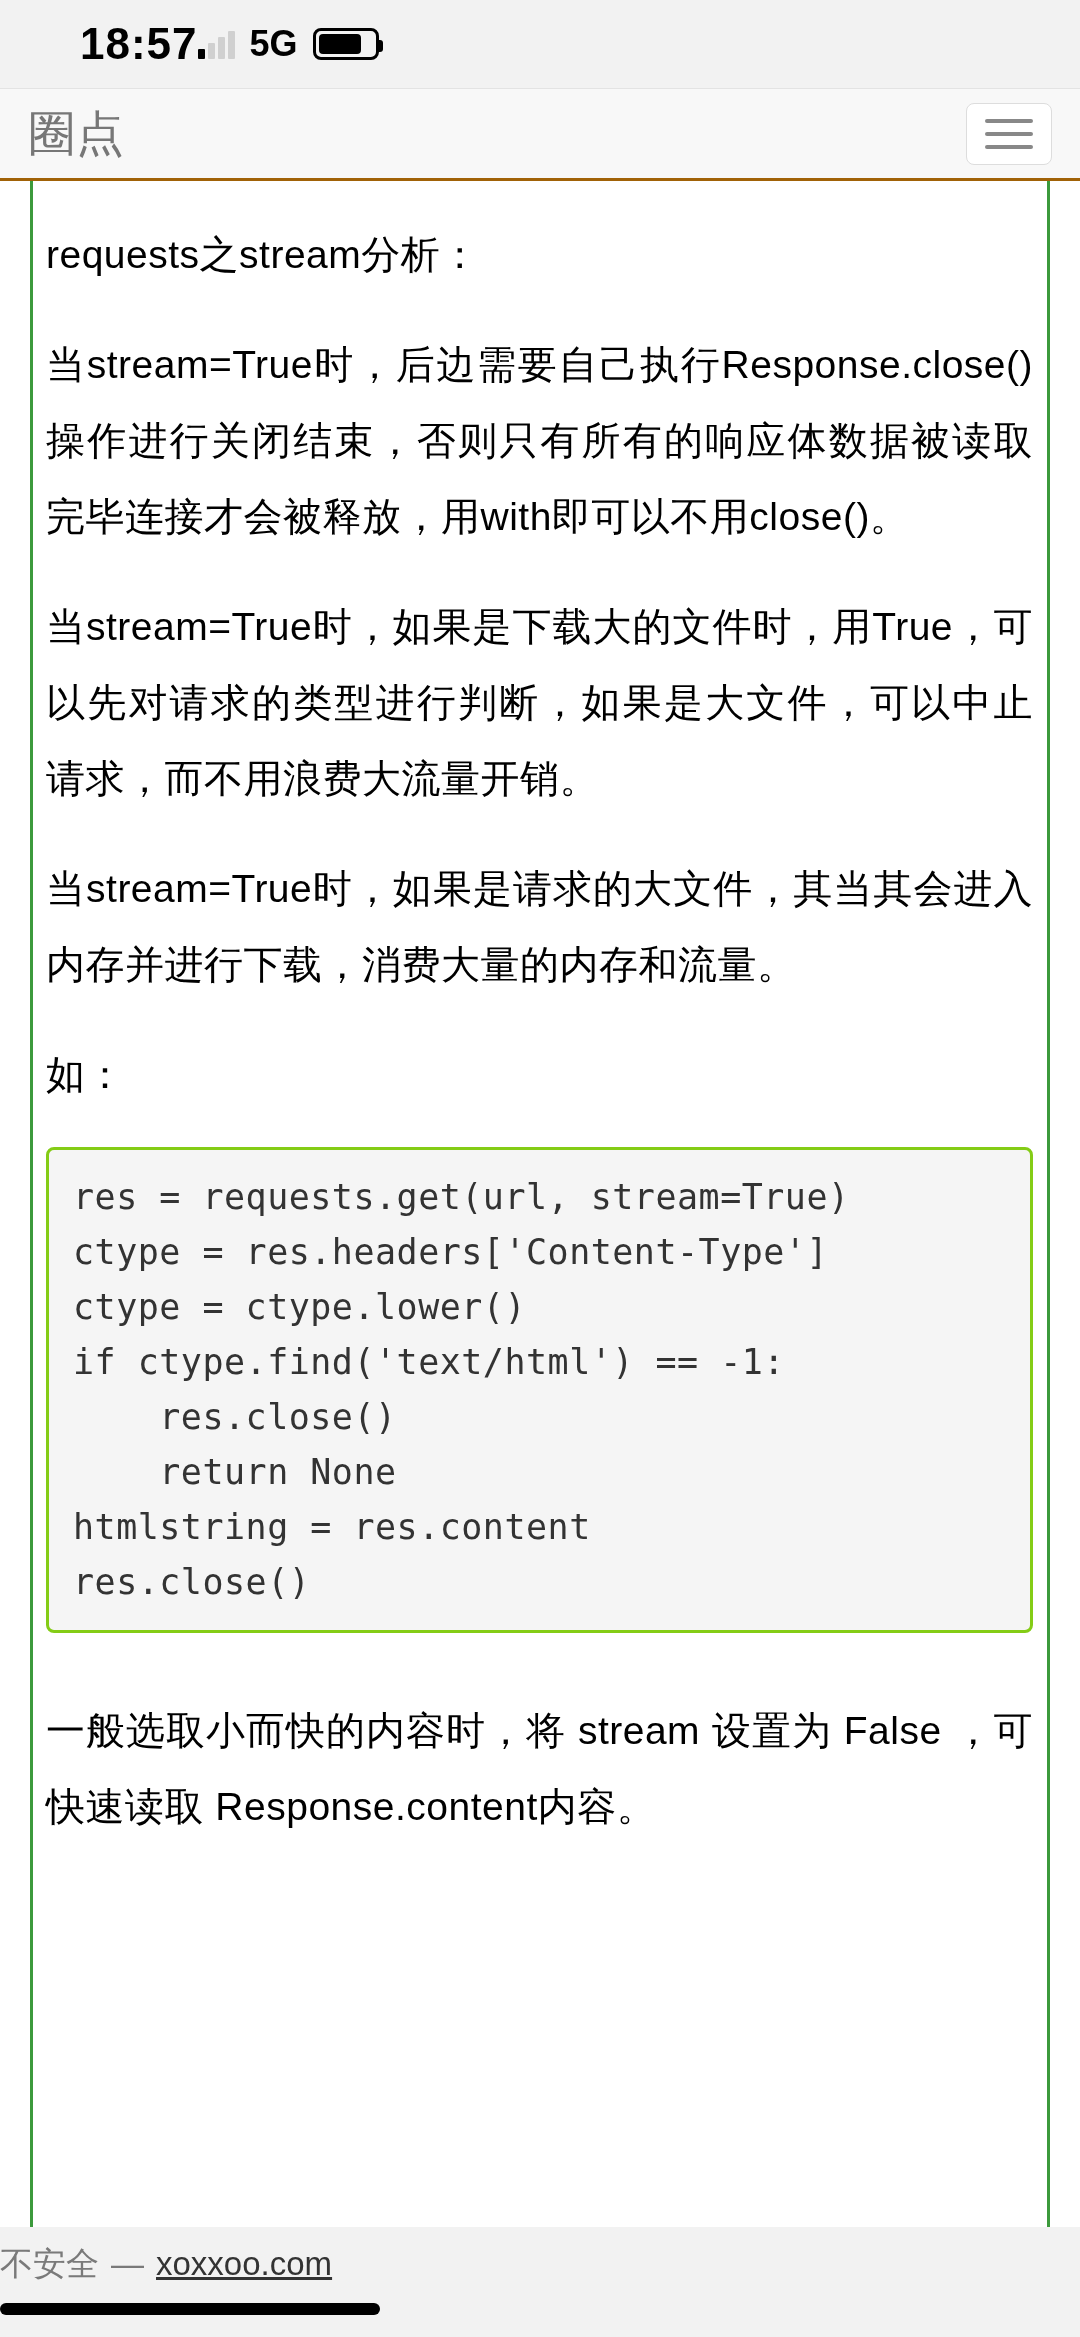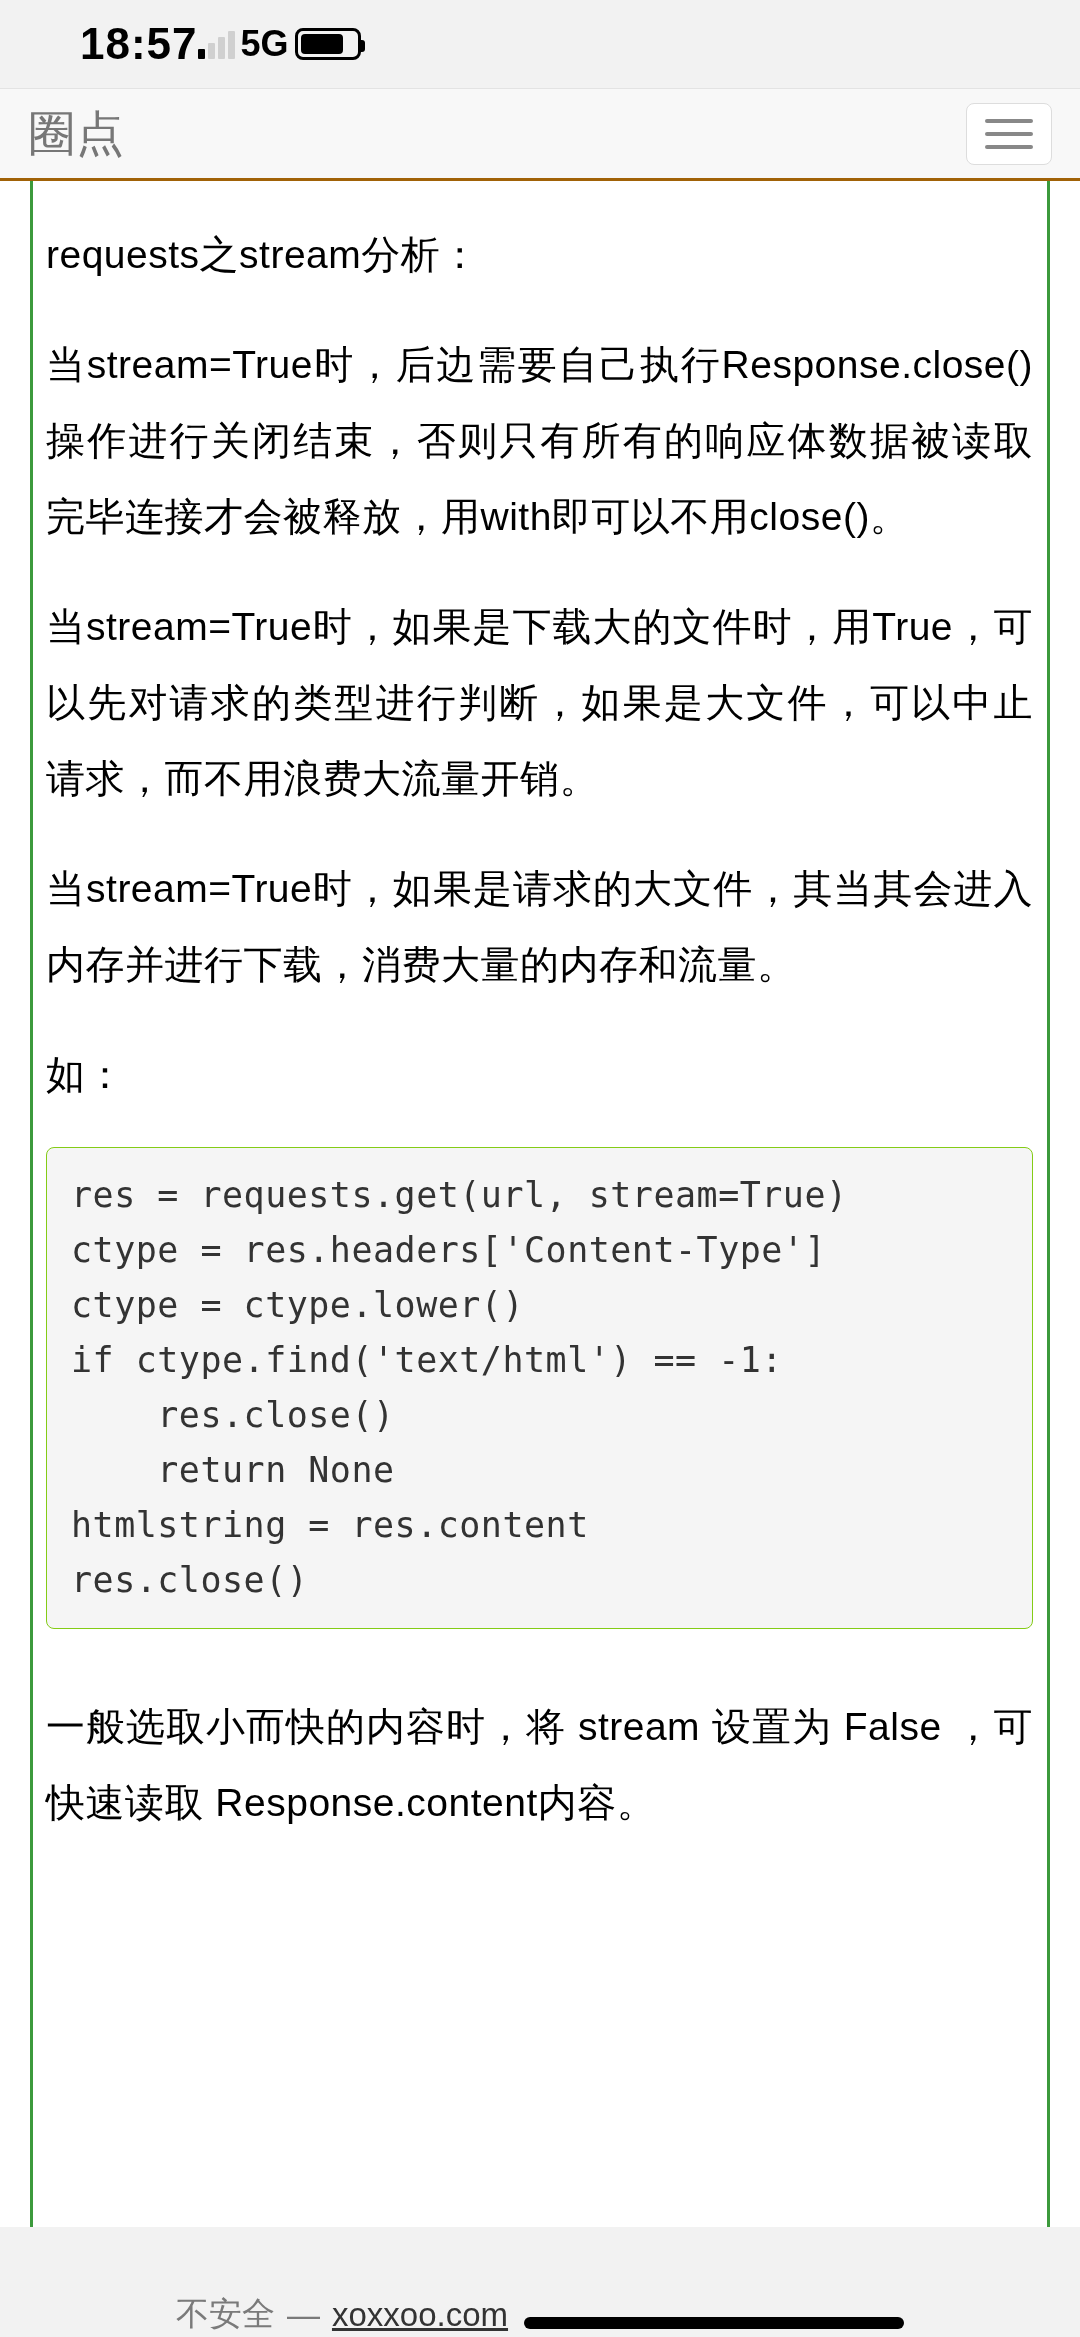--- a/index.html
+++ b/index.html
@@ -1,39 +1,39 @@
 <!DOCTYPE html>
 <html><head>
 <meta charset="utf-8">
 <style>
   * { box-sizing: border-box; margin: 0; padding: 0; }
   html, body { width: 1080px; height: 2337px; font-family: -apple-system, "Helvetica Neue", Arial, sans-serif; background: #f2f2f2; overflow: hidden; }
   .status-bar { width: 100%; height: 88px; background: #f2f2f2; display: flex; align-items: center; padding: 0 70px 0 80px; }
   .status-time { font-size: 44px; font-weight: 700; letter-spacing: 1px; color: #000; }
-  .status-right { display: flex; align-items: center; gap: 6px; }
+  .status-right { display: flex; align-items: center; gap: 15px; }
   .signal-bars { display: flex; align-items: flex-end; gap: 3px; height: 30px; }
   .signal-bars .bar { width: 7px; background: #d0d0d0; border-radius: 1px; }
   .signal-bars .bar.on { background: #000; }
   .signal-bars .b1 { height: 10px; }
   .signal-bars .b2 { height: 16px; }
   .signal-bars .b3 { height: 22px; }
   .signal-bars .b4 { height: 28px; }
   .status-5g { font-size: 36px; font-weight: 600; color: #000; }
   .battery { width: 66px; height: 32px; border: 3px solid #000; border-radius: 8px; position: relative; display: flex; align-items: center; padding: 3px; }
   .battery::after { content: ""; position: absolute; right: -7px; top: 9px; width: 4px; height: 12px; background: #000; border-radius: 0 3px 3px 0; }
   .battery-fill { width: 78%; height: 100%; background: #000; border-radius: 4px; }
   .nav-bar { width: 100%; height: 93px; background: #f8f8f8; border-top: 1px solid #e3e3e3; border-bottom: 3px solid #a16207; display: flex; align-items: center; justify-content: space-between; padding: 0 28px; }
   .nav-title { font-size: 48px; color: #777; }
   .hamburger { width: 86px; height: 62px; border: 1px solid #ddd; border-radius: 8px; display: flex; flex-direction: column; justify-content: center; align-items: center; gap: 9px; background: #fff; }
   .hamburger .line { width: 48px; height: 4px; background: #888; border-radius: 2px; }
   .content-wrap { width: 100%; height: calc(2337px - 88px - 93px - 110px); background: #fff; overflow: hidden; }
   .article { margin: 0 30px; border-left: 3px solid #3c9a3c; border-right: 3px solid #3c9a3c; padding: 36px 14px 120px 13px; height: 100%; }
   .para { font-size: 39px; line-height: 1.95; letter-spacing: 0.5px; color: #000; margin-bottom: 34px; text-align: justify; }
-  .code-block { background: #f5f5f5; border: 1px solid #84cc16; border-radius: 8px; padding: 20px 24px; font-family: "SFMono-Regular", Menlo, Consolas, monospace; font-size: 35px; line-height: 1.57; white-space: pre; color: #333; margin-top: 8px; margin-bottom: 60px; overflow: hidden; letter-spacing: 0.5px; }
-  .bottom-bar { position: absolute; bottom: 0; left: 0; width: 100%; height: 110px; background: #f2f2f2; display: flex; flex-direction: row; align-items: flex-end; justify-content: center; gap: 16px; }
+  .code-block { background: #f5f5f5; border: 3px solid #84cc16; border-radius: 8px; padding: 20px 24px; font-family: "SFMono-Regular", Menlo, Consolas, monospace; font-size: 35px; line-height: 1.57; white-space: pre; color: #333; margin-top: 8px; margin-bottom: 60px; overflow: hidden; letter-spacing: 0.5px; }
+  .bottom-bar { position: absolute; bottom: 0; left: 0; width: 100%; height: 110px; background: #f2f2f2; display: flex; flex-direction: column; align-items: flex-start; justify-content: center; gap: 16px; }
   .url-line { font-size: 33px; color: #7a7a7a; display: flex; align-items: center; gap: 12px; }
   .url-domain { color: #333; text-decoration: underline; }
   .home-indicator { width: 380px; height: 12px; background: #000; border-radius: 8px; margin-bottom: 8px; }
 </style>
 </head>
 <body>
 
 <div class="status-bar">
   <div class="status-time">18:57</div>
   <div class="status-right">

